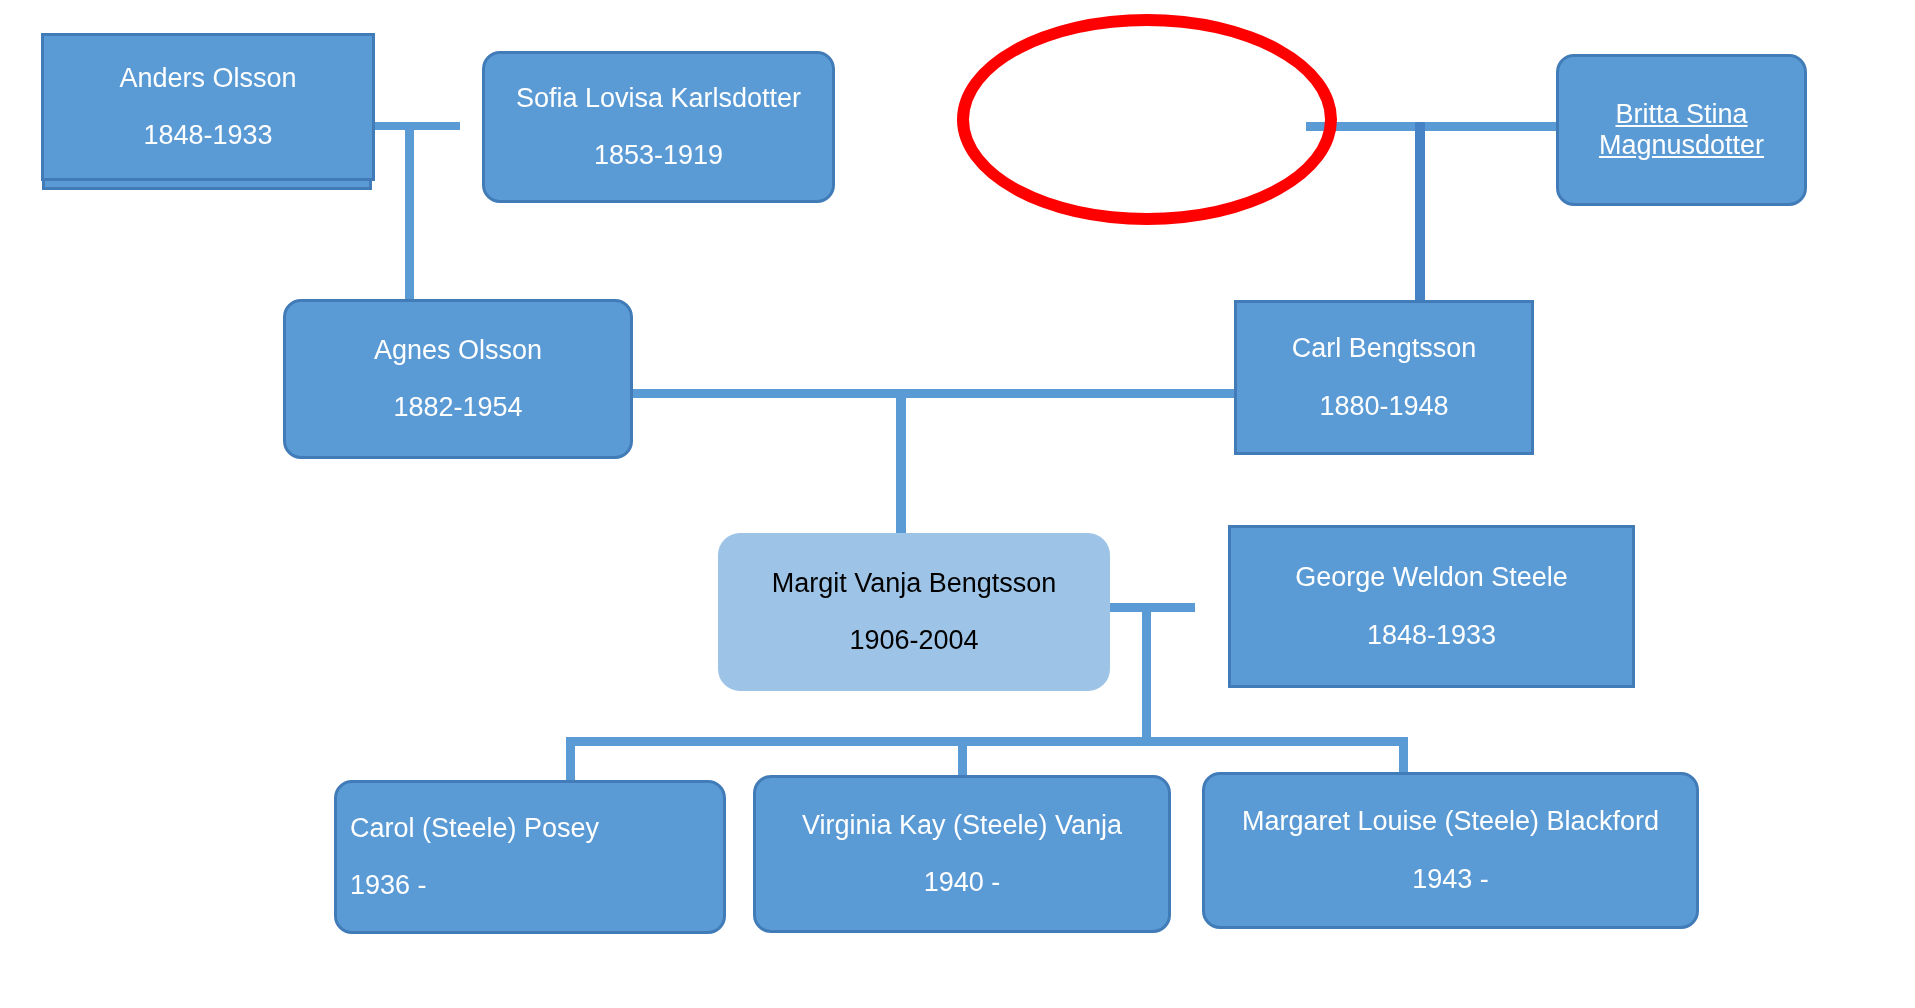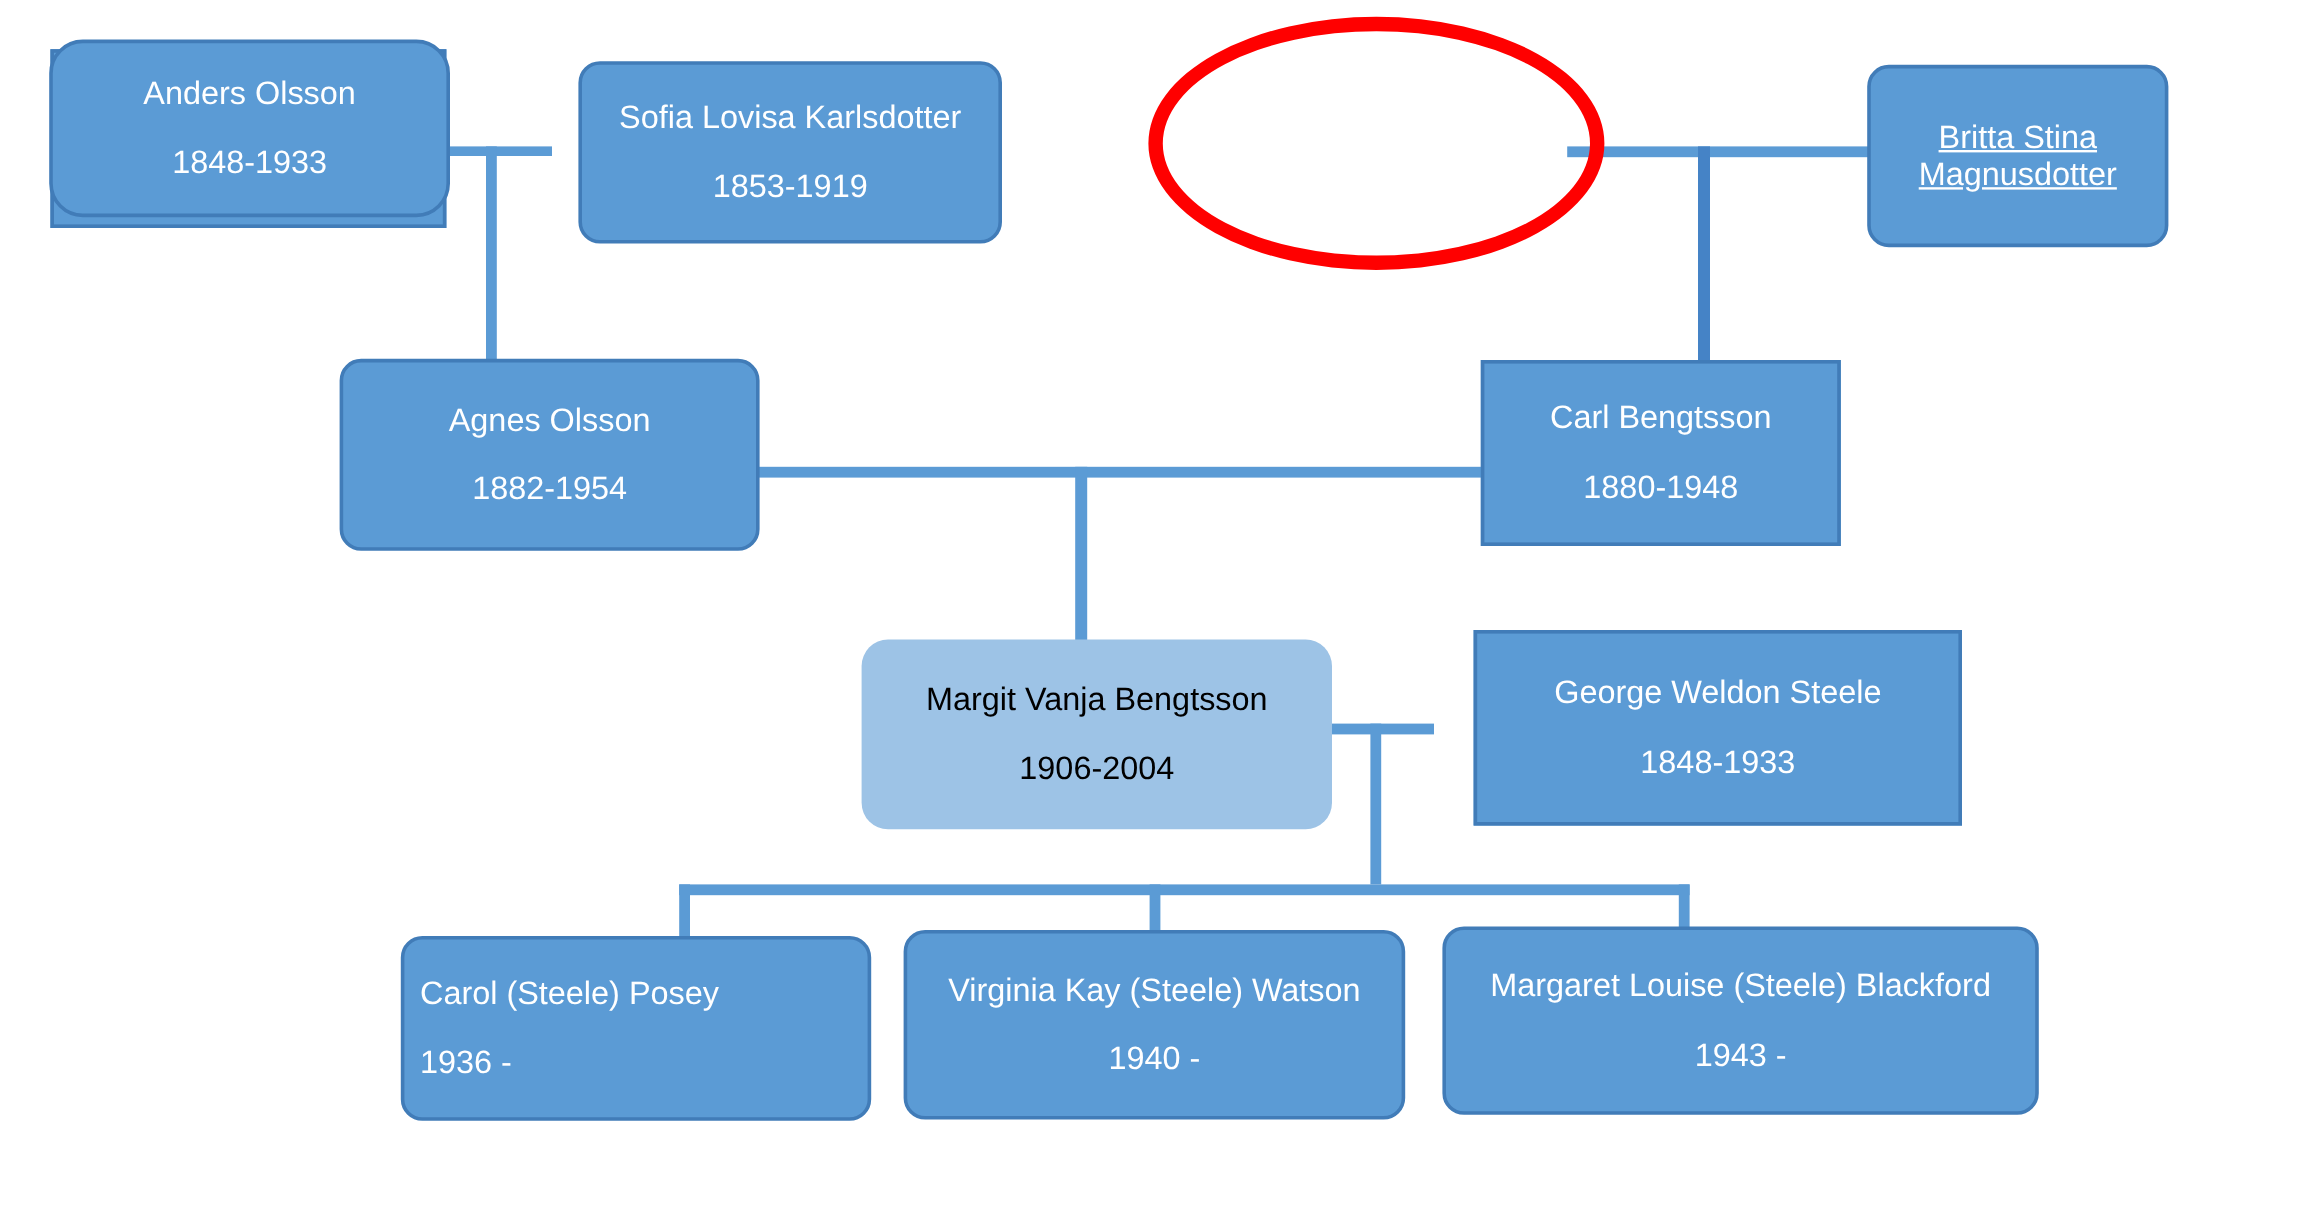--- a/index.html
+++ b/index.html
@@ -106,21 +106,21 @@
   <div class="line-v" style="left:1142px; top:603px; width:9px; height:134px;"></div>
 
   <div class="line-h" style="left:566px; top:737px; width:842px; height:9px;"></div>
 
   <div class="line-v" style="left:566px; top:737px; width:9px; height:45px;"></div>
   <div class="line-v" style="left:958px; top:737px; width:9px; height:45px;"></div>
   <div class="line-v" style="left:1399px; top:737px; width:9px; height:45px;"></div>
 
   <div class="shadow-box" style="left:42px; top:41px; width:330px; height:149px;"></div>
 
-  <div class="node sharp" style="left:41px; top:33px; width:334px; height:148px;border-radius:28px;">
+  <div class="node sharp" style="left:41px; top:33px; width:334px; height:148px;">
     <span class="nm">Anders Olsson</span>
     <span class="dt">1848-1933</span>
   </div>
 
   <div class="node rounded" style="left:446px; top:51px; width:353px; height:152px;margin-left:36px;">
     <span class="nm">Sofia Lovisa Karlsdotter</span>
     <span class="dt">1853-1919</span>
   </div>
 
 
@@ -150,21 +150,21 @@
     <span class="nm">George Weldon Steele</span>
     <span class="dt">1848-1933</span>
   </div>
 
   <div class="node rounded align-left" style="left:334px; top:780px; width:392px; height:154px;align-items:center;">
     <span class="nm">Carol (Steele) Posey</span>
     <span class="dt">1936 -</span>
   </div>
 
   <div class="node rounded" style="left:753px; top:775px; width:418px; height:158px;">
-    <span class="nm">Virginia Kay (Steele) Watson</span>
+    <span class="nm">Virginia Kay (Steele) Vanja</span>
     <span class="dt">1940 -</span>
   </div>
 
   <div class="node rounded" style="left:1202px; top:772px; width:497px; height:157px;">
     <span class="nm">Margaret Louise (Steele) Blackford</span>
     <span class="dt">1943 -</span>
   </div>
 
 </div>
 

